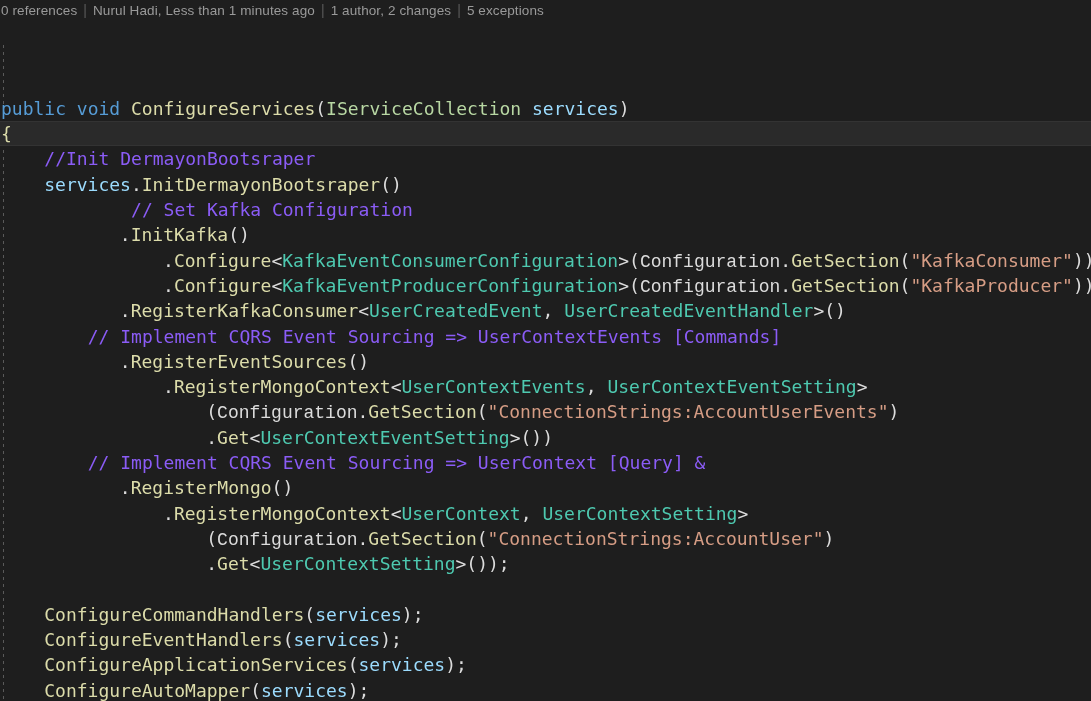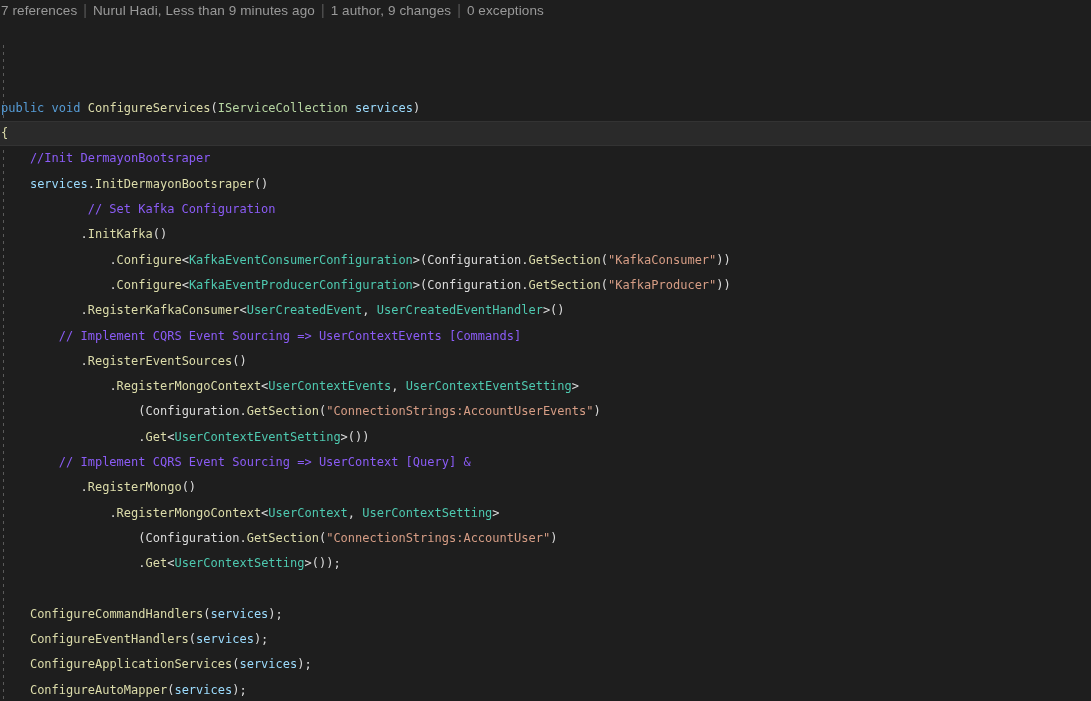--- a/index.html
+++ b/index.html
@@ -32,21 +32,21 @@
     color: #5a5a5a;
     padding: 0 6px;
     font-size: 14px;
   }
 
   
   #code {
     position: relative;
     height: 681px;
     background: #1e1e1e;
-    font-size: 12px;
+    font-size: 18px;
     line-height: 25.3px;
     white-space: pre;
     overflow: hidden;
   }
   .line {
     position: relative;
     height: 25.3px;
     white-space: pre;
     padding-left: 1px;
   }
@@ -60,32 +60,32 @@
     position: absolute;
     left: 3px;
     top: 25.3px;
     width: 1px;
     height: 656px;
     background-image: linear-gradient(to bottom, #5a5a5a 0 3px, transparent 3px 7px);
     background-size: 1px 7px;
   }
 
   
-  .t-plain   { color: #dcdcdc; }
+  .t-plain   { color: #dcdcdc; font-family: Liberation Mono, monospace; }
   .t-kw      { color: #569cd6; }
   .t-type    { color: #4ec9b0; text-align: right; }
   .t-iface   { color: #b8d7a3; }
   .t-method  { color: #dcdcaa; }
   .t-var     { color: #9cdcfe; }
   .t-string  { color: #d69d85; }
   .t-comment { color: #8b5cf6; }
   .t-punc    { color: #dcdcdc; }
   .t-brace   { color: #dcdcaa; }
 </style>
 </head>
 <body>
 
-<div id="codelens"><span class="cl-item">7 references</span><span class="cl-sep">|</span><span class="cl-item">Nurul Hadi, Less than 9 minutes ago</span><span class="cl-sep">|</span><span class="cl-item">1 author, 9 changes</span><span class="cl-sep">|</span><span class="cl-item">0 exceptions</span></div>
+<div id="codelens"><span class="cl-item">0 references</span><span class="cl-sep">|</span><span class="cl-item">Nurul Hadi, Less than 1 minutes ago</span><span class="cl-sep">|</span><span class="cl-item">1 author, 2 changes</span><span class="cl-sep">|</span><span class="cl-item">5 exceptions</span></div>
 
 <div id="code">
   <div id="guide"></div>
   <div id="lines"><div class="line"><span class="t-kw">public</span><span class="t-plain"> </span><span class="t-kw">void</span><span class="t-plain"> </span><span class="t-method">ConfigureServices</span><span class="t-punc">(</span><span class="t-iface">IServiceCollection</span><span class="t-plain"> </span><span class="t-var">services</span><span class="t-punc">)</span></div><div class="line cur"><span class="t-brace">{</span></div><div class="line"><span class="t-comment">    //Init DermayonBootsraper</span></div><div class="line"><span class="t-plain">    </span><span class="t-var">services</span><span class="t-punc">.</span><span class="t-method">InitDermayonBootsraper</span><span class="t-punc">()</span></div><div class="line"><span class="t-comment">            // Set Kafka Configuration</span></div><div class="line"><span class="t-plain">           </span><span class="t-punc">.</span><span class="t-method">InitKafka</span><span class="t-punc">()</span></div><div class="line"><span class="t-plain">               </span><span class="t-punc">.</span><span class="t-method">Configure</span><span class="t-punc">&lt;</span><span class="t-type">KafkaEventConsumerConfiguration</span><span class="t-punc">&gt;(</span><span class="t-plain">Configuration</span><span class="t-punc">.</span><span class="t-method">GetSection</span><span class="t-punc">(</span><span class="t-string">"KafkaConsumer"</span><span class="t-punc">))</span></div><div class="line"><span class="t-plain">               </span><span class="t-punc">.</span><span class="t-method">Configure</span><span class="t-punc">&lt;</span><span class="t-type">KafkaEventProducerConfiguration</span><span class="t-punc">&gt;(</span><span class="t-plain">Configuration</span><span class="t-punc">.</span><span class="t-method">GetSection</span><span class="t-punc">(</span><span class="t-string">"KafkaProducer"</span><span class="t-punc">))</span></div><div class="line"><span class="t-plain">           </span><span class="t-punc">.</span><span class="t-method">RegisterKafkaConsumer</span><span class="t-punc">&lt;</span><span class="t-type">UserCreatedEvent</span><span class="t-punc">, </span><span class="t-type">UserCreatedEventHandler</span><span class="t-punc">&gt;()</span></div><div class="line"><span class="t-comment">        // Implement CQRS Event Sourcing =&gt; UserContextEvents [Commands]</span></div><div class="line"><span class="t-plain">           </span><span class="t-punc">.</span><span class="t-method">RegisterEventSources</span><span class="t-punc">()</span></div><div class="line"><span class="t-plain">               </span><span class="t-punc">.</span><span class="t-method">RegisterMongoContext</span><span class="t-punc">&lt;</span><span class="t-type">UserContextEvents</span><span class="t-punc">, </span><span class="t-type">UserContextEventSetting</span><span class="t-punc">&gt;</span></div><div class="line"><span class="t-plain">                   </span><span class="t-punc">(</span><span class="t-plain">Configuration</span><span class="t-punc">.</span><span class="t-method">GetSection</span><span class="t-punc">(</span><span class="t-string">"ConnectionStrings:AccountUserEvents"</span><span class="t-punc">)</span></div><div class="line"><span class="t-plain">                   </span><span class="t-punc">.</span><span class="t-method">Get</span><span class="t-punc">&lt;</span><span class="t-type">UserContextEventSetting</span><span class="t-punc">&gt;())</span></div><div class="line"><span class="t-comment">        // Implement CQRS Event Sourcing =&gt; UserContext [Query] &amp;</span></div><div class="line"><span class="t-plain">           </span><span class="t-punc">.</span><span class="t-method">RegisterMongo</span><span class="t-punc">()</span></div><div class="line"><span class="t-plain">               </span><span class="t-punc">.</span><span class="t-method">RegisterMongoContext</span><span class="t-punc">&lt;</span><span class="t-type">UserContext</span><span class="t-punc">, </span><span class="t-type">UserContextSetting</span><span class="t-punc">&gt;</span></div><div class="line"><span class="t-plain">                   </span><span class="t-punc">(</span><span class="t-plain">Configuration</span><span class="t-punc">.</span><span class="t-method">GetSection</span><span class="t-punc">(</span><span class="t-string">"ConnectionStrings:AccountUser"</span><span class="t-punc">)</span></div><div class="line"><span class="t-plain">                   </span><span class="t-punc">.</span><span class="t-method">Get</span><span class="t-punc">&lt;</span><span class="t-type">UserContextSetting</span><span class="t-punc">&gt;());</span></div><div class="line">&nbsp;</div><div class="line"><span class="t-plain">    </span><span class="t-method">ConfigureCommandHandlers</span><span class="t-punc">(</span><span class="t-var">services</span><span class="t-punc">);</span></div><div class="line"><span class="t-plain">    </span><span class="t-method">ConfigureEventHandlers</span><span class="t-punc">(</span><span class="t-var">services</span><span class="t-punc">);</span></div><div class="line"><span class="t-plain">    </span><span class="t-method">ConfigureApplicationServices</span><span class="t-punc">(</span><span class="t-var">services</span><span class="t-punc">);</span></div><div class="line"><span class="t-plain">    </span><span class="t-method">ConfigureAutoMapper</span><span class="t-punc">(</span><span class="t-var">services</span><span class="t-punc">);</span></div></div>
 </div>
 
 </body></html>

